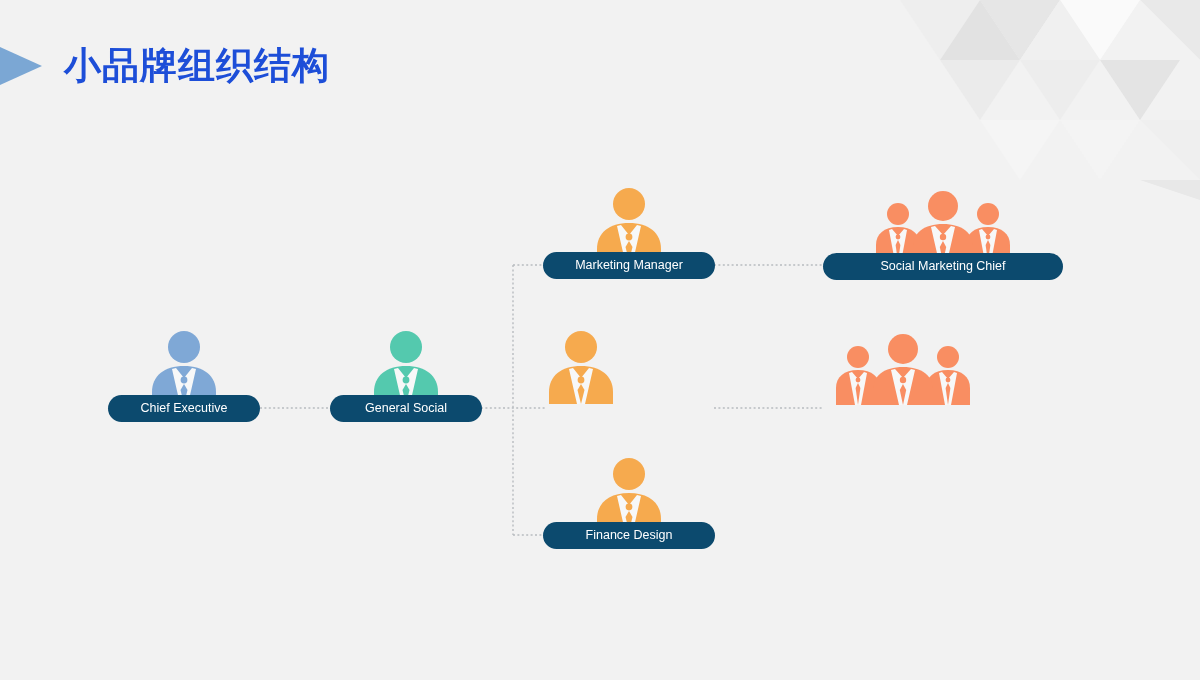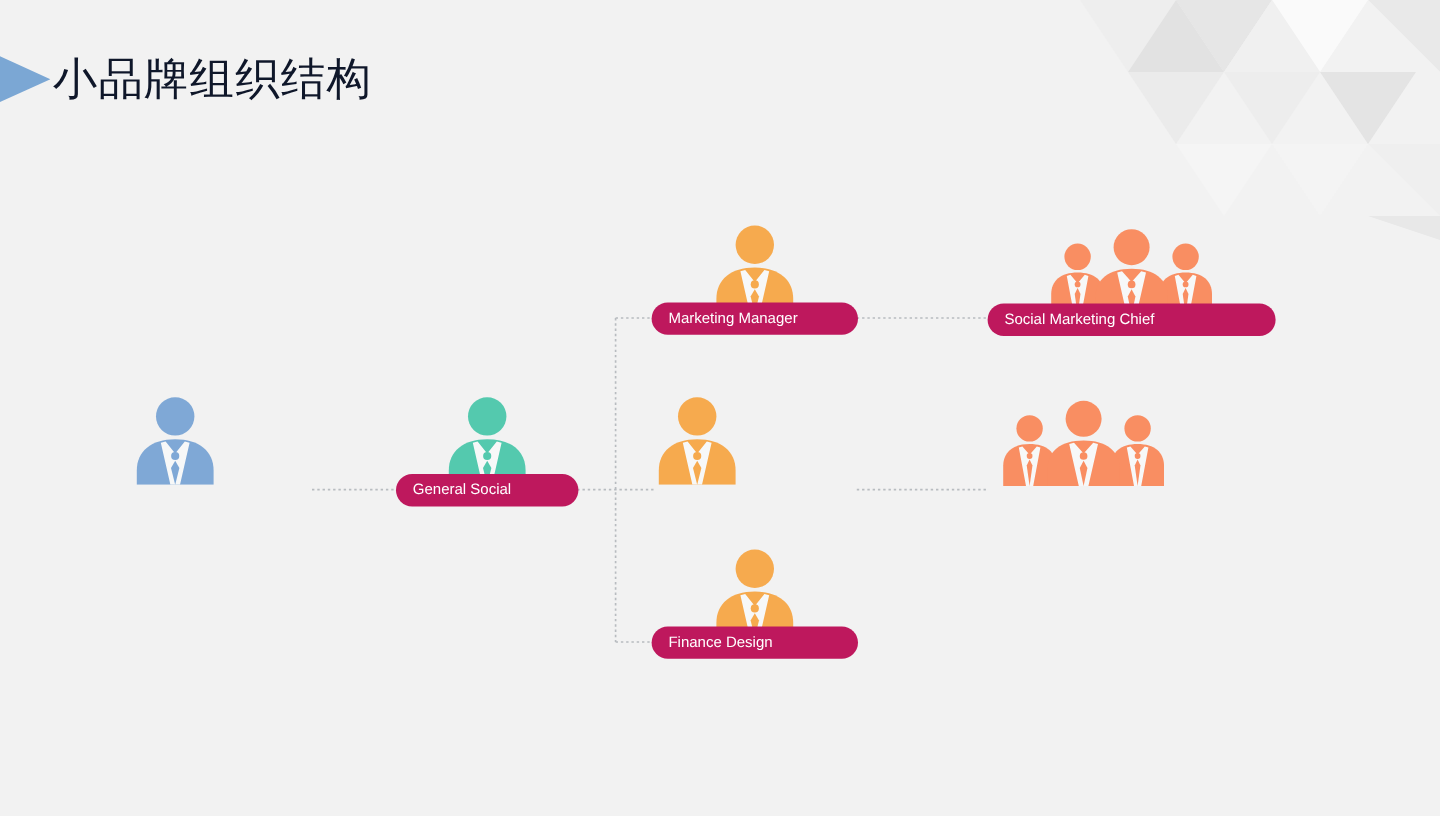--- a/index.html
+++ b/index.html
@@ -35,24 +35,24 @@
     align-items: center;
   }
   #title-marker {
     width: 44px;
     height: 48px;
     margin-left: -2px;
     flex: none;
   }
   #page-title {
     font-size: 37px;
-    color: #0f172a;
-    font-weight: 400;
+    color: #1d4ed8;
+    font-weight: 700;
     letter-spacing: 1px;
-    margin-left: 2px;
+    margin-left: 22px;
     white-space: nowrap;
   }
 
   
   #chart {
     position: absolute;
     inset: 0;
   }
   #connectors {
     position: absolute;
@@ -66,25 +66,26 @@
     display: flex;
     flex-direction: column;
     align-items: center;
   }
   .node-figure {
     display: block;
     margin-bottom: -9px;
   }
   .pill {
     position: relative;
-    background: #be185d;
+    background: #0c4a6e;
     border-radius: 16px;
     height: 27px;
     display: flex;
     align-items: center;
+    justify-content: center;
     box-sizing: border-box;
     padding: 0 14px;
   }
   .pill-label {
     color: #ffffff;
     font-size: 12.5px;
     white-space: nowrap;
     line-height: 1;
   }
   .node-manager .pill { width: 172px; }
@@ -140,20 +141,23 @@
   </svg>
 
   <div class="node node-lead" style="left:108px; top:330px;">
     <svg class="node-figure" width="76" height="74" viewBox="0 0 76 74">
       <circle cx="38" cy="17" r="16" fill="#7fa8d6"></circle>
       <path d="M38 36 C58 36 70 46 70 62 L70 74 L6 74 L6 62 C6 46 18 36 38 36 Z" fill="#7fa8d6"></path>
       <path d="M30 38 L38 48 L46 38 L50 39 L42 74 L34 74 L26 39 Z" fill="#f7f8f8"></path>
       <circle cx="38" cy="50" r="3.4" fill="#7fa8d6"></circle>
       <path d="M38 54 L41.5 60 L38 74 L34.5 60 Z" fill="#7fa8d6"></path>
     </svg>
+    <div class="pill">
+      <span class="pill-label">Chief Executive</span>
+    </div>
   </div>
 
   <div class="node node-lead" style="left:330px; top:330px;">
     <svg class="node-figure" width="76" height="74" viewBox="0 0 76 74">
       <circle cx="38" cy="17" r="16" fill="#54c9ae"></circle>
       <path d="M38 36 C58 36 70 46 70 62 L70 74 L6 74 L6 62 C6 46 18 36 38 36 Z" fill="#54c9ae"></path>
       <path d="M30 38 L38 48 L46 38 L50 39 L42 74 L34 74 L26 39 Z" fill="#f7f8f8"></path>
       <circle cx="38" cy="50" r="3.4" fill="#54c9ae"></circle>
       <path d="M38 54 L41.5 60 L38 74 L34.5 60 Z" fill="#54c9ae"></path>
     </svg>

